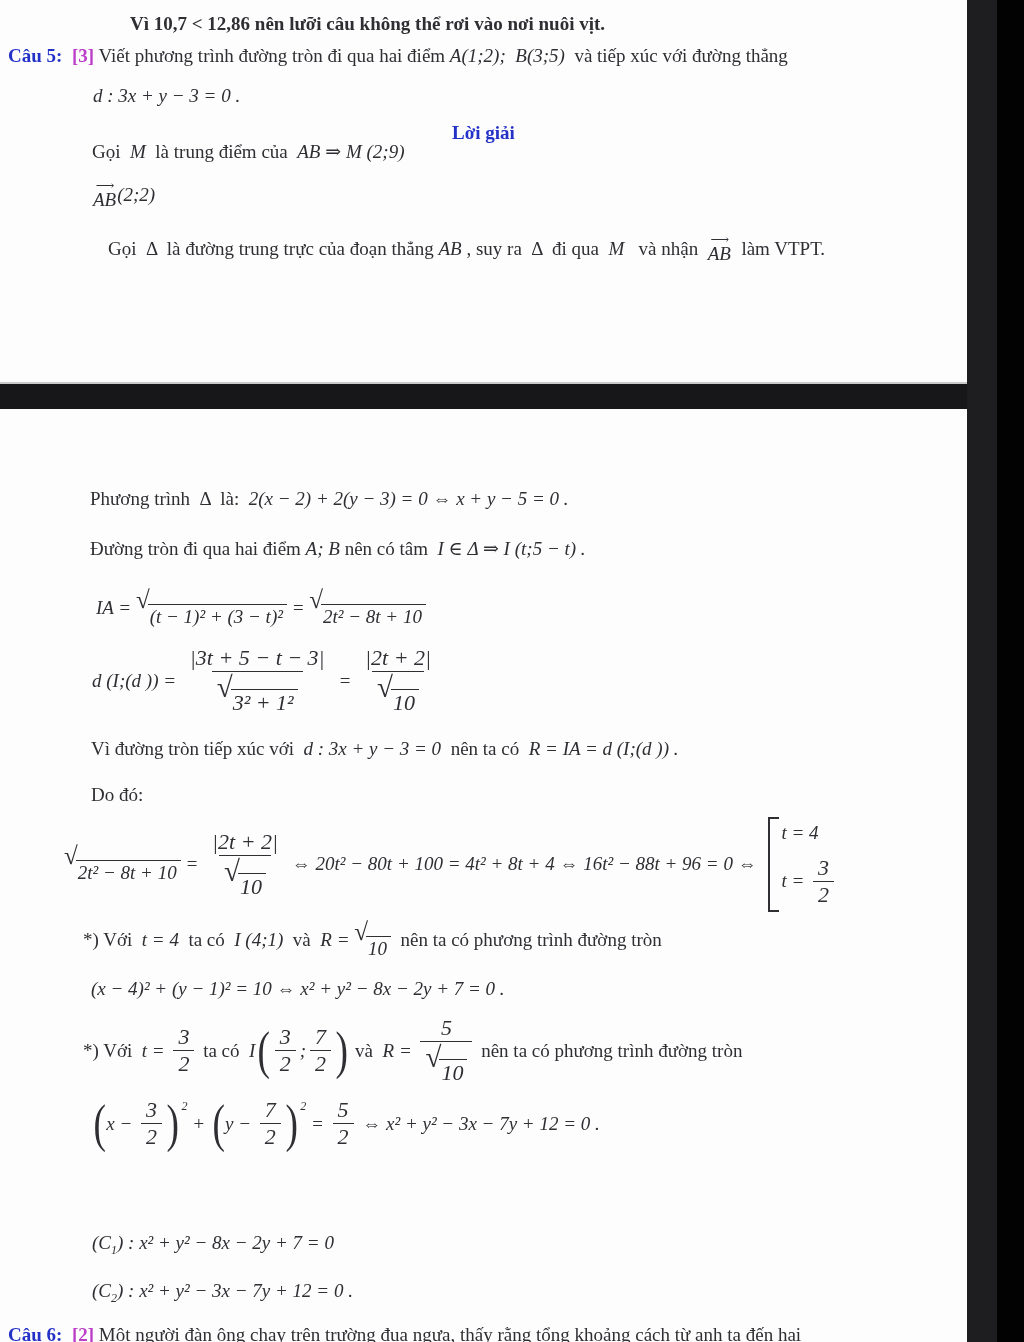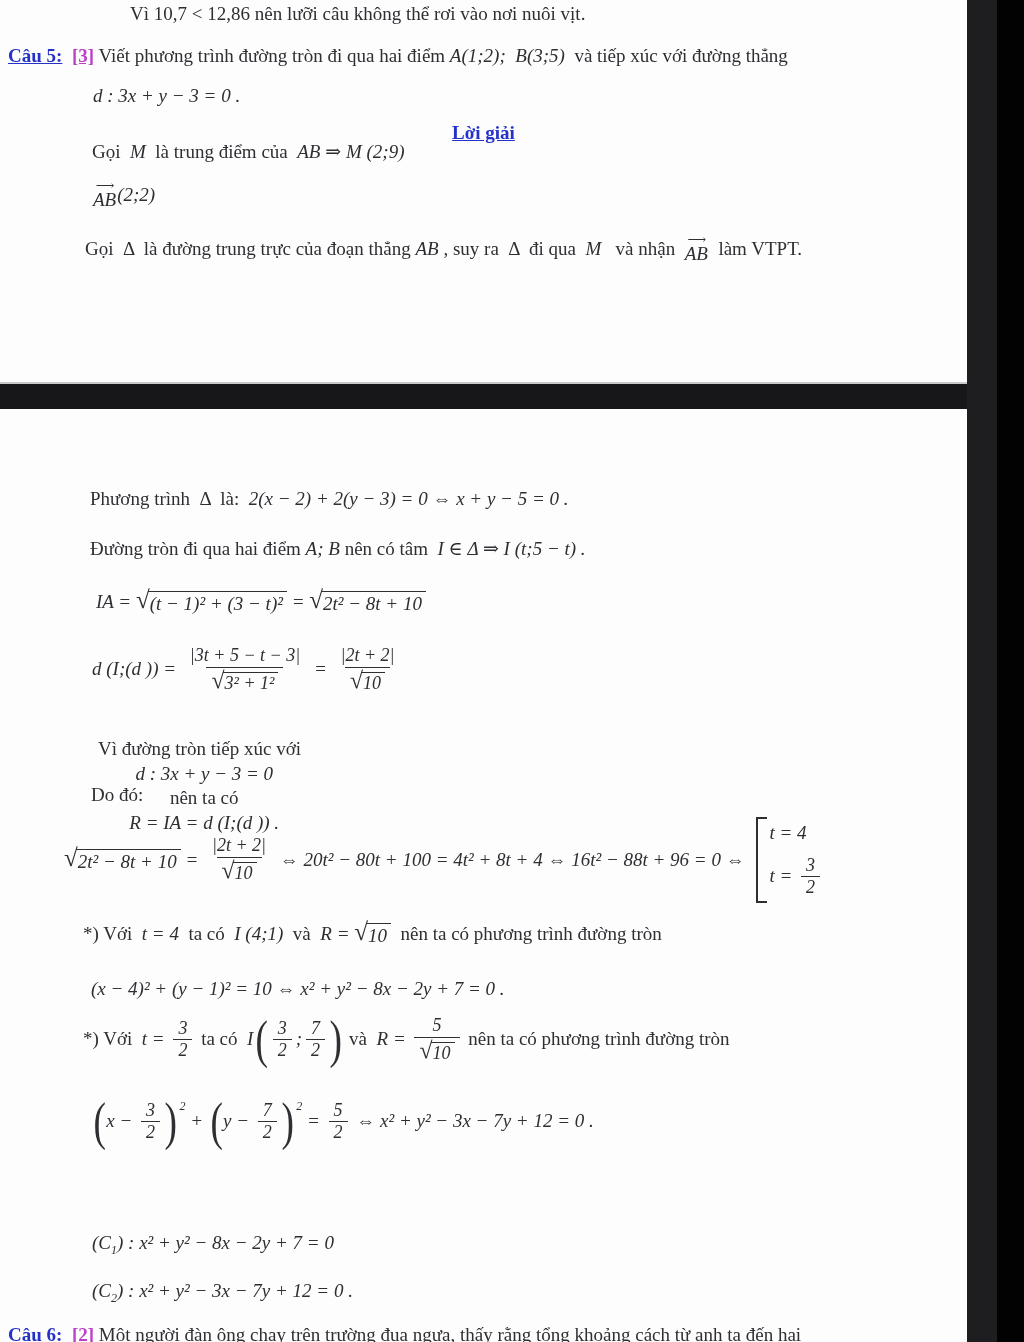--- a/index.html
+++ b/index.html
@@ -14,36 +14,36 @@
   .page1{top:0;height:382px;}
   .page2{top:409px;height:802px;}
   .page-break{position:absolute;top:382px;left:0;width:100%;height:27px;background:var(--band);border-top:2px solid #c9c9cc;}
   .strip-gray{position:absolute;top:0;right:27px;width:30px;height:1342px;background:var(--strip);}
   .strip-black{position:absolute;top:0;right:0;width:27px;height:1342px;background:var(--edge);}
 
   .line{position:absolute;display:flex;align-items:center;white-space:pre;
         font-size:19px;line-height:1.3;color:var(--ink);}
   .seg{display:inline-block;white-space:pre;}
   .it{font-style:italic;}
-  .b{font-weight:bold;text-decoration:underline;}
+  .b{font-weight:bold;}
   .c-blue{color:var(--blue);}
   .c-mag{color:var(--mag);}
   .c-red{color:var(--red);}
   .c-steel{color:var(--steel);}
 
   
   .frac{display:inline-flex;flex-direction:column;align-items:center;margin:0 4px;
-        font-size:18px;line-height:1.2;vertical-align:middle;}
+        font-size:22px;line-height:1.2;vertical-align:middle;}
   .num,.den{display:inline-flex;align-items:center;justify-content:center;padding:0 5px;}
   .den{border-top:1.6px solid currentColor;}
 
   
   .sqrt{display:inline-flex;align-items:flex-start;}
   .rad{font-size:1.32em;line-height:1.05;margin-right:-2px;font-style:normal;}
-  .sqrt-body{display:inline-flex;align-items:center;border-top:1.6px solid currentColor;padding:0 4px 0 2px;margin-top:4px;}
+  .sqrt-body{display:inline-flex;align-items:center;border-top:1.6px solid currentColor;padding:0 4px 0 2px;margin-top:17px;}
 
   
   .vec{display:inline-flex;flex-direction:column;align-items:stretch;line-height:1;margin-right:1px;}
   .vec-arrow{font-size:13px;height:8px;line-height:7px;overflow:hidden;text-align:center;letter-spacing:-1px;}
   .vec-base{font-size:inherit;}
 
   
   .paren{display:inline-flex;align-items:center;}
   .pglyph{font-size:52px;line-height:0.95;font-weight:400;transform:scaleX(.72);font-style:normal;}
   .pinner{display:inline-flex;align-items:center;margin:0 -2px;}
@@ -53,34 +53,34 @@
          border-left:2px solid currentColor;padding:4px 0 4px 11px;margin-left:7px;position:relative;}
   .cases::before,.cases::after{content:"";position:absolute;left:0;width:9px;height:2px;background:currentColor;}
   .cases::before{top:0;}
   .cases::after{bottom:0;}
   .case-row{display:inline-flex;align-items:center;}
 
   .supsc{font-size:12px;align-self:flex-start;transform:translateY(2px);display:inline-block;}
   .subsc{font-size:12px;transform:translateY(7px);display:inline-block;}
 
   
-  .l1{top:2px;left:130px;}
+  .l1{top:12px;left:130px;font-weight:bold;}
   .l2{top:44px;left:8px;}
   .l3{top:84px;left:93px;}
   .l4{top:113px;left:0;width:967px;justify-content:center;margin-top:8px;}
   .l5{top:140px;left:92px;}
   .l6{top:182px;left:93px;}
-  .l7{top:236px;left:85px;justify-content:center;}
+  .l7{top:236px;left:108px;justify-content:center;}
   .l8{top:314px;left:0;width:967px;justify-content:center;}
   
   .l9{top:78px;left:90px;}
   .l10{top:128px;left:90px;}
   .l11{top:178px;left:96px;}
   .l12{top:236px;left:92px;text-align:center;}
-  .l13{top:328px;left:98px;flex-direction:column;}
+  .l13{top:328px;left:91px;}
   .l14{top:374px;left:91px;}
   .l15{top:408px;left:64px;}
   .l16{top:510px;left:83px;}
   .l17{top:568px;left:91px;}
   .l18{top:606px;left:83px;}
   .l19{top:688px;left:91px;}
   .l20{top:778px;left:89px;}
   .l21{top:822px;left:92px;}
   .l22{top:870px;left:92px;}
   .l23{top:914px;left:8px;}

